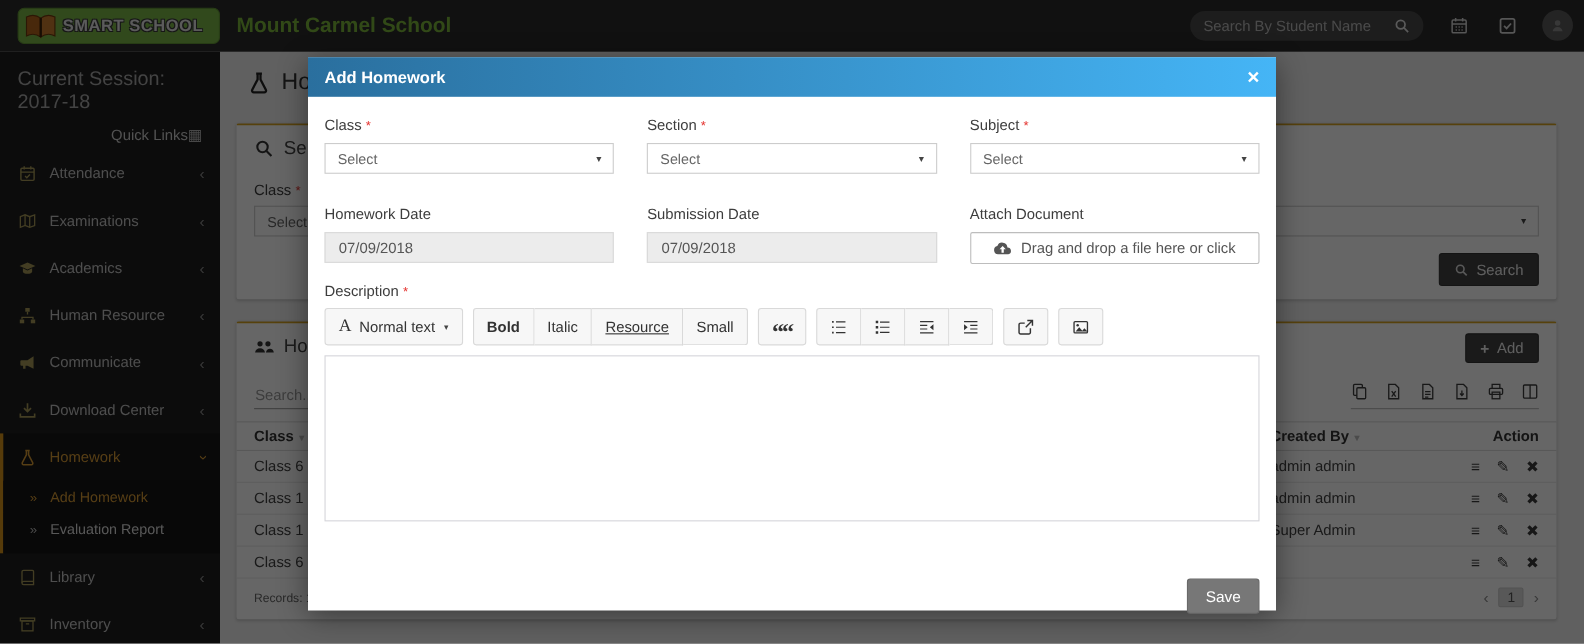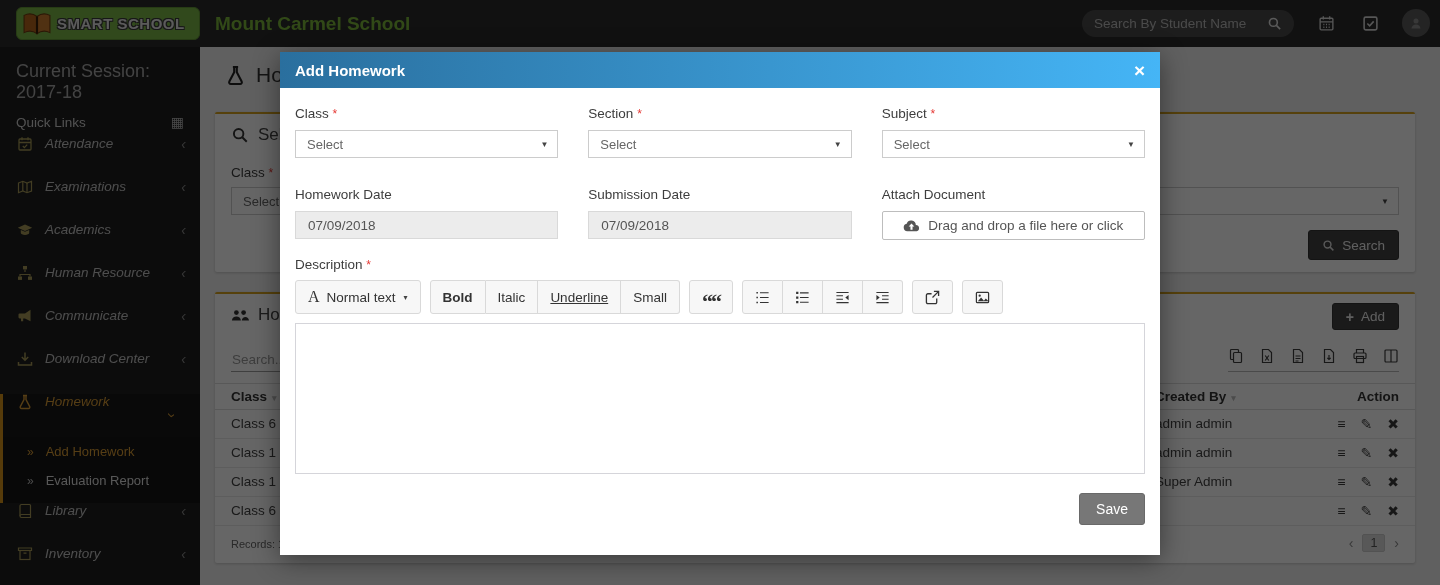--- a/index.html
+++ b/index.html
@@ -22,24 +22,24 @@
   .hdr-search input::placeholder { color:#b9b9b9; }
   .hdr-search svg { width:15px; height:15px; color:#e0e0e0; flex:0 0 auto; }
   .hdr-ico { position:absolute; top:15px; width:17px; height:17px; color:#d6d6d6; }
   .avatar { position:absolute; left:1402px; top:9px; width:28px; height:28px; border-radius:50%;
             background:#5b5b5b; display:flex; align-items:center; justify-content:center; }
   .avatar svg { width:16px; height:16px; color:#8d8d8d; }
 
   
   .sidebar { position:absolute; left:0; top:47px; width:200px; height:538px; background:#1f1f1f; z-index:2; }
   .session { padding:14px 16px 2px; color:#a9a9a9; font-size:18px; }
-  .quick { display:flex; align-items:center; justify-content:space-between; padding:9px 16px 6px; }
+  .quick { display:flex; align-items:center; justify-content:flex-end; padding:9px 16px 6px; }
   .quick-label { color:#cccccc; font-size:13.5px; }
   .quick-grid { color:#b5b5b5; font-size:14px; }
-  .mi { display:flex; height:43px; padding:0 14px 0 17px; color:#c2c2c2; font-size:13.5px;font-style:italic; }
+  .mi { display:flex; align-items:center; height:43px; padding:0 14px 0 17px; color:#c2c2c2; font-size:13.5px; }
   .mi svg { width:16px; height:16px; margin-right:12px; color:#a79a58; flex:0 0 auto; }
   .mi .chev { margin-left:auto; color:#8c8c8c; font-size:14px; }
   .active-block { background:#171717; border-left:3px solid #d8941b; }
   .active-block .mi { padding-left:14px; color:#d89b35; }
   .active-block .mi svg { color:#d89b35; }
   .active-block .mi .chev { transform:rotate(-90deg); color:#d89b35; }
   .si { display:flex; align-items:center; height:29px; padding-left:24px; font-size:13px; color:#dddddd; background:#141414; }
   .si .arr { margin-right:12px; font-size:12px; color:#bbbbbb; }
   .si.active, .si.active .arr { color:#d89b35; }
   .sub-pad { background:#141414; height:8px; }
@@ -121,21 +121,21 @@
   .tb-group .tb-btn:only-child { border-radius:3px; }
   .tb-btn svg { width:15px; height:15px; }
   .serif-a { font-family:"Liberation Serif", serif; font-size:16px; margin-right:7px; }
   .tb-caret { font-size:8px; margin-left:8px; color:#444; }
   .b-bold { font-weight:bold; }
   .b-italic { }
   .b-underline { text-decoration:underline; }
   .quote-glyph { font-family:"Liberation Serif", serif; font-size:22px; font-weight:bold; line-height:.5;
                  margin-top:9px; letter-spacing:-2px; }
   .editor { margin-top:9px; height:151px; border:1px solid #d5d5da; background:#fff; }
-  .save-row { display:flex; justify-content:flex-end; margin-top:19px; }
+  .save-row { display:flex; justify-content:flex-end; margin-top:52px; }
   .save-btn { background:#777777; color:#ffffff; font-size:14px; padding:7px 16px; border-radius:3px;
               border:1px solid #696969; font-family:inherit; }
 </style>
 </head>
 <body>
 
 <div class="stage">
 
   <div class="topbar">
     <div class="logo">
@@ -478,21 +478,21 @@
         <div class="tb-group">
           <button class="tb-btn">
             <span class="serif-a">A</span>
             <span>Normal text</span>
             <span class="tb-caret">▾</span>
           </button>
         </div>
         <div class="tb-group">
           <button class="tb-btn b-bold">Bold</button>
           <button class="tb-btn b-italic">Italic</button>
-          <button class="tb-btn b-underline">Underline</button>
+          <button class="tb-btn b-underline">Resource</button>
           <button class="tb-btn">Small</button>
         </div>
         <div class="tb-group">
           <button class="tb-btn">
             <span class="quote-glyph">““</span>
           </button>
         </div>
         <div class="tb-group">
           <button class="tb-btn">
             <svg viewBox="0 0 16 16" fill="currentColor">

